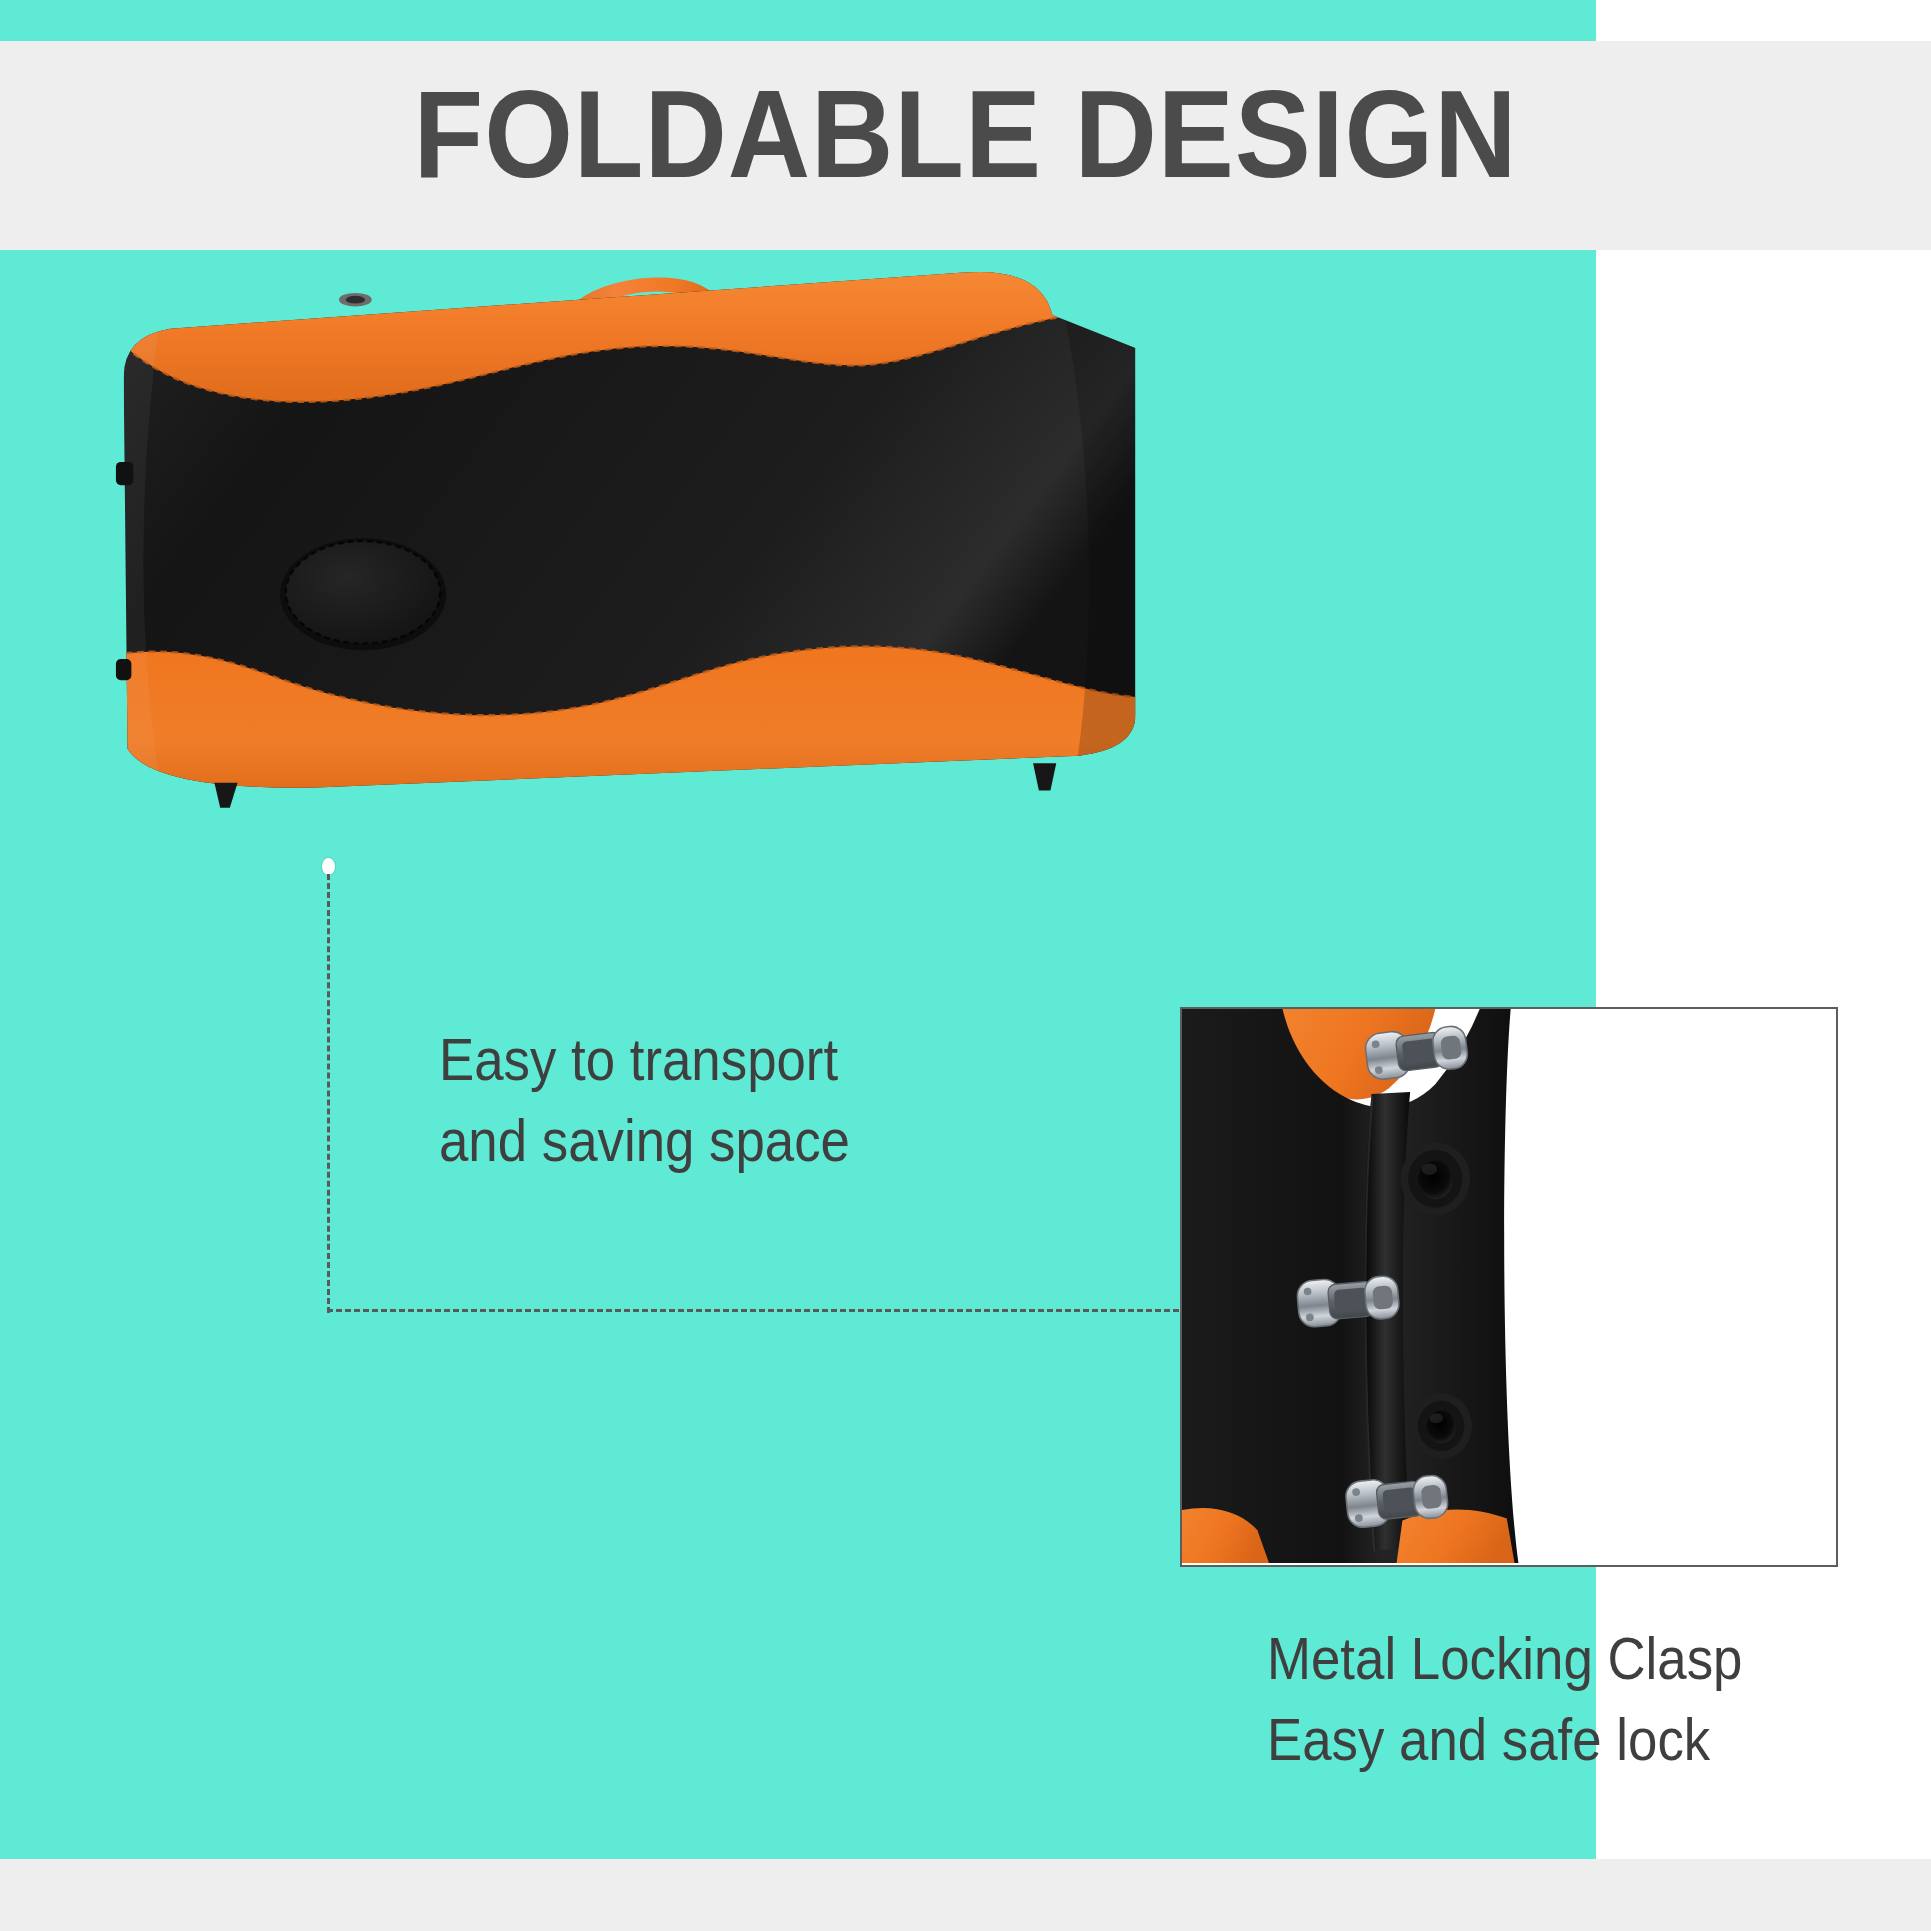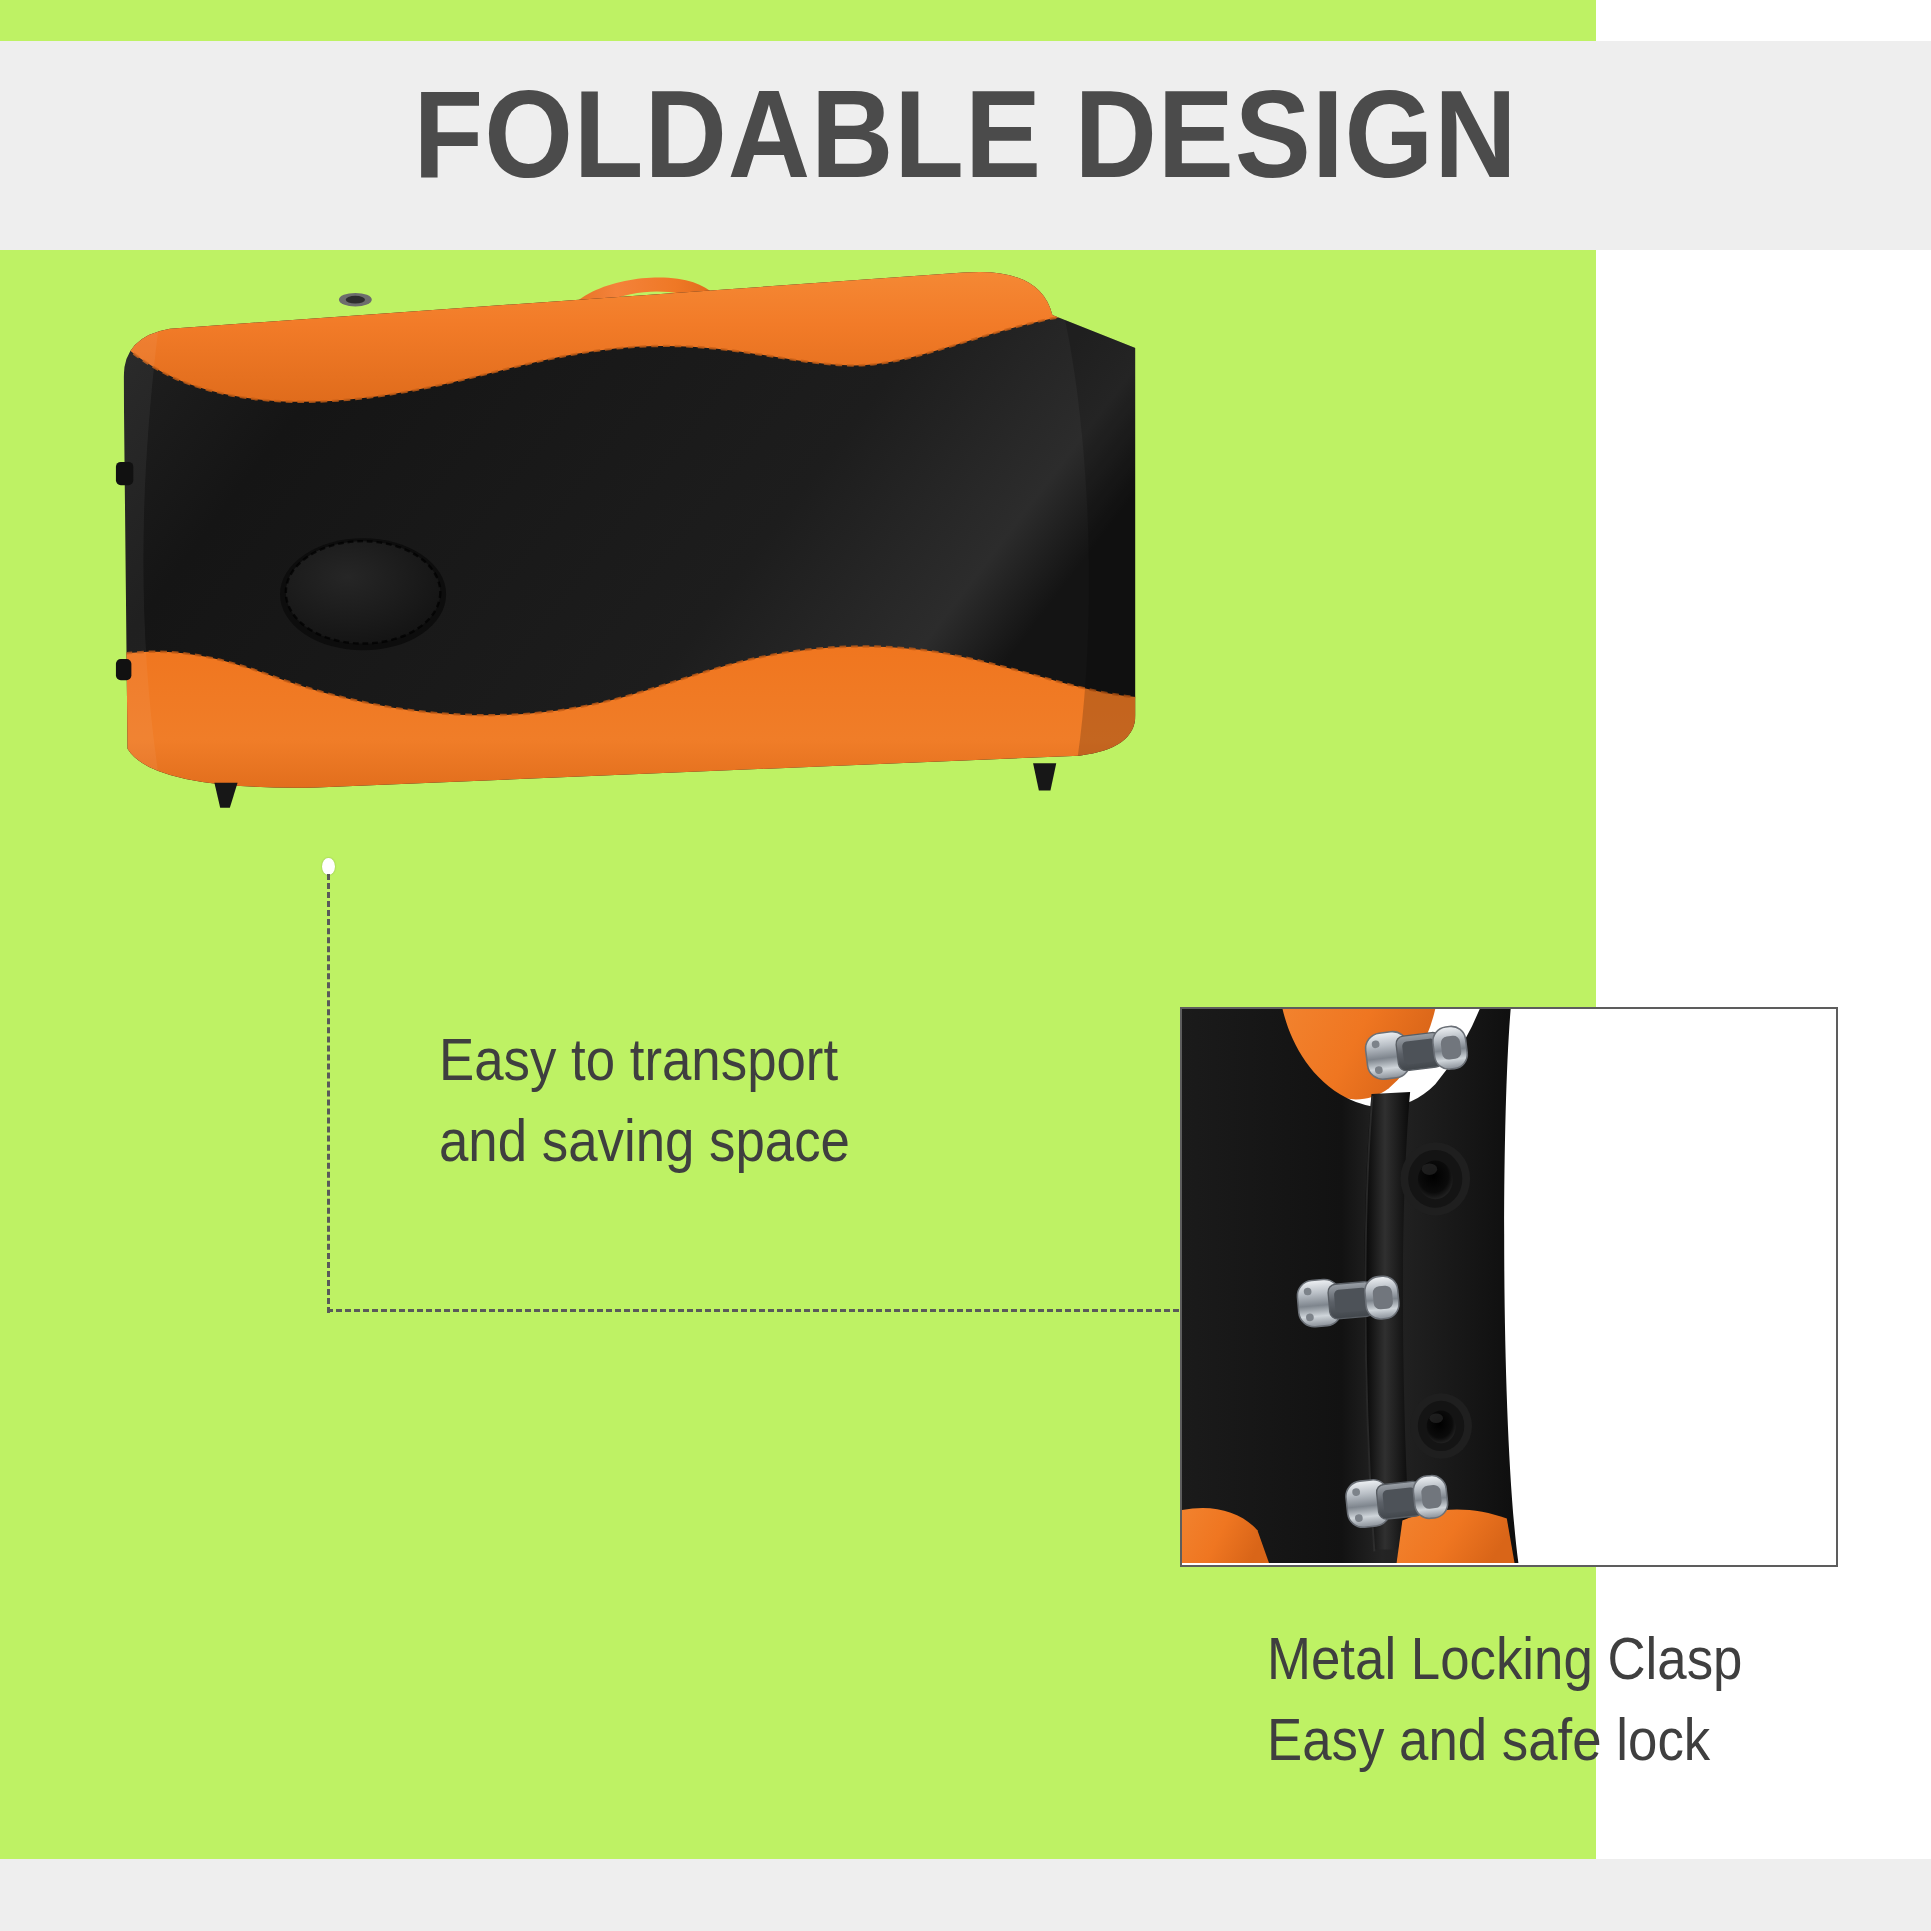--- a/index.html
+++ b/index.html
@@ -2,21 +2,21 @@
 <html><head>
 <meta charset="utf-8">
 <style>
   * { box-sizing: border-box; margin: 0; padding: 0; }
   html, body {
     width: 1931px; height: 1931px;
     background: #ffffff;
     font-family: "Liberation Sans", sans-serif;
     overflow: hidden;
   }
-  .page { position: relative; width: 1596px; height: 1931px; background:#bef264;padding-left:44px; }
+  .page { position: relative; width: 1596px; height: 1931px; background:#5eead4;padding-left:44px; }
 
   
   .band-top {
     position: absolute; left: 0; top: 41px; width: 1931px; height: 209px;
     background: #eeeeee;
   }
   .band-bottom {
     position: absolute; left: 0; top: 1859px; width: 1931px; height: 72px;
     background: #eeeeee;
   }

